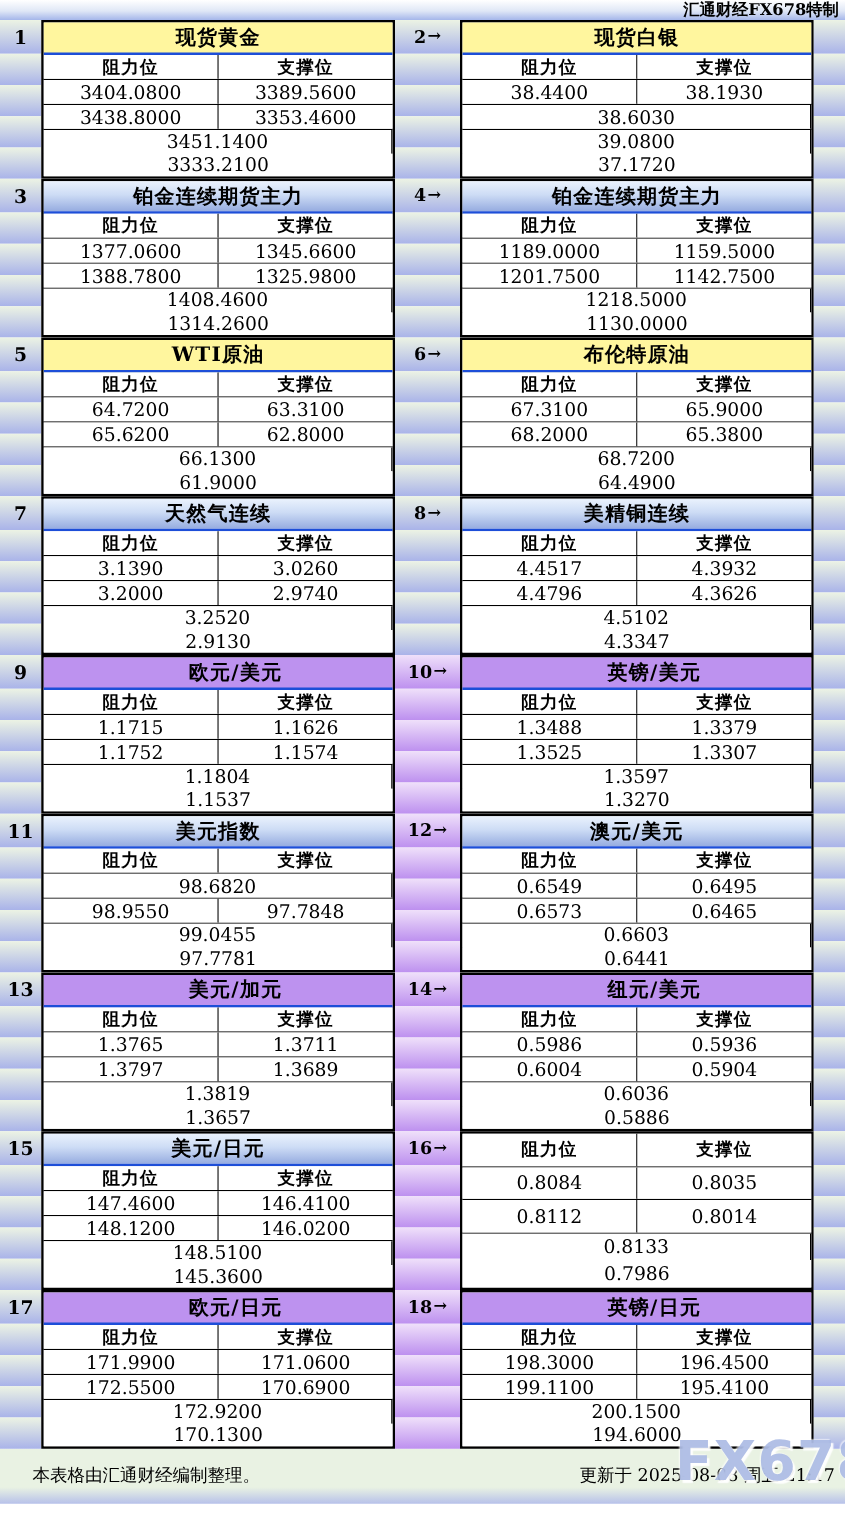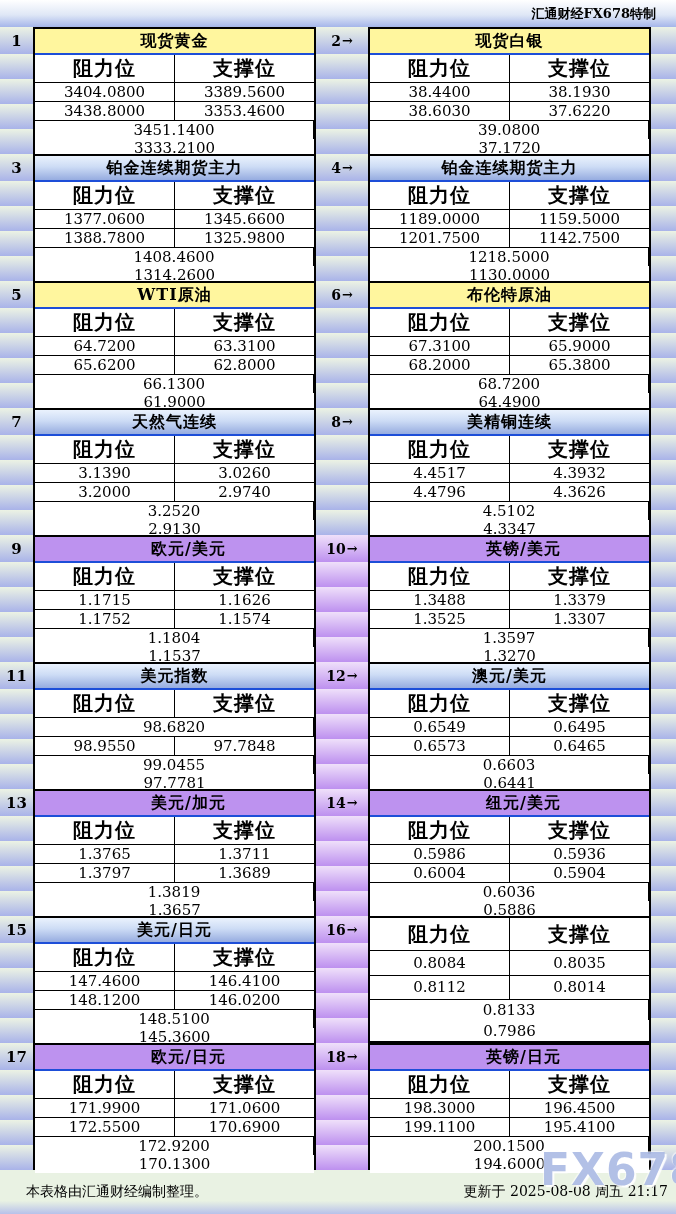--- a/index.html
+++ b/index.html
@@ -3,24 +3,24 @@
 <meta charset="utf-8">
 <style>
   html,body{margin:0;padding:0;background:#ffffff;}
   #app{
     position:relative;width:676px;height:1214px;overflow:hidden;
     background:#ffffff;color:#000;
     font-family:"DejaVu Serif","Liberation Serif",serif;
   }
   
   .topbar{
-    height:27px;box-sizing:border-box;
+    height:16px;box-sizing:border-box;
     background:linear-gradient(180deg,#ffffff 0%,#dfe7f6 55%,#a5b6ea 100%);
     display:flex;align-items:center;justify-content:flex-end;
-    padding-right:20px;font-size:13px;font-weight:600;
+    padding-right:5px;font-size:13px;font-weight:600;
   }
   
   .band{display:grid;grid-template-columns:33px 283px 52px 283px 25px;height:127px;}
   .strip{display:flex;flex-direction:column;}
   .scell{
     flex:0 0 25px;height:25px;
     background:linear-gradient(180deg,var(--strip-top,#ecf3e4) 0%,var(--strip-bottom,#a9b3e9) 100%);
   }
   .scell.first{
     flex:0 0 27px;height:27px;
@@ -45,21 +45,21 @@
   .title-yellow{background:var(--yellow,#fff69e);}
   .title-blue{background:linear-gradient(180deg,var(--blue-top,#eaf2fd) 0%,#cddcf5 45%,var(--blue-bottom,#96ace0) 100%);}
   .title-purple{background:var(--purple,#bd92ef);padding-left:28px;}
   .p-row{flex:1 1 auto;display:flex;border-bottom:1px solid #000;}
   .p-row:last-child{border-bottom:none;flex-direction:column;}
   .p-cell{
     flex:1 1 50%;display:flex;align-items:center;justify-content:center;
     font-size:15px;background:#fff;
   }
   .p-cell.first{border-right:1px solid #000;}
-  .p-head .p-cell{font-weight:700;font-size:20px;letter-spacing:1px;}
+  .p-head .p-cell{font-weight:700;font-size:14px;letter-spacing:1px;}
   
   .footer{
     height:44px;box-sizing:border-box;
     background:linear-gradient(180deg,#e9f2e3 0%,#e9f2e3 70%,#b7c1ea 100%);
     display:flex;align-items:center;justify-content:space-between;
     padding:0 8px 0 26px;font-size:14px;gap:40px;
   }
   .watermark{
     position:absolute;left:540px;top:1144px;
     font-family:"DejaVu Sans","Liberation Sans",sans-serif;
@@ -124,21 +124,20 @@
           <div class="p-row p-head">
             <div class="p-cell first">阻力位</div>
             <div class="p-cell">支撑位</div>
           </div>
           <div class="p-row">
             <div class="p-cell first">38.4400</div>
             <div class="p-cell">38.1930</div>
           </div>
           <div class="p-row">
             <div class="p-cell first">38.6030</div>
-            <div class="p-cell">37.6220</div>
           </div>
           <div class="p-row">
             <div class="p-cell first">39.0800</div>
             <div class="p-cell">37.1720</div>
           </div>
         </div>
         <div class="strip">
           <div class="scell first"></div>
           <div class="scell"></div>
           <div class="scell"></div>

